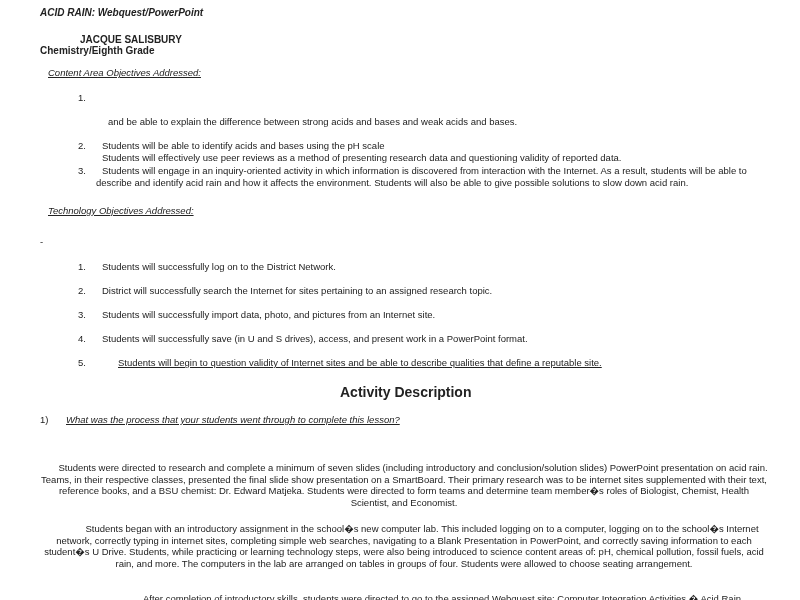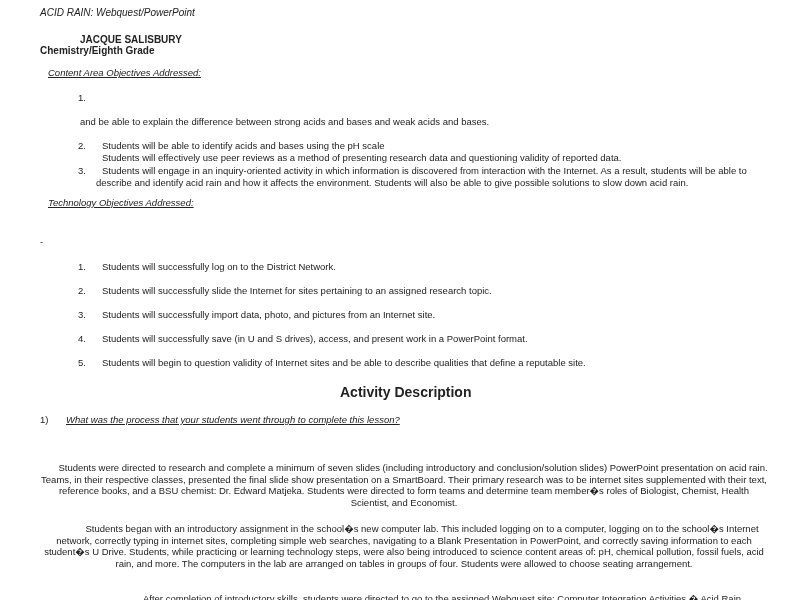--- a/index.html
+++ b/index.html
@@ -1,21 +1,21 @@
 <!DOCTYPE html>
 <html><head>
 <meta charset="utf-8">
 <style>
   html, body { margin: 0; padding: 0; background: #ffffff; }
   body {
     width: 800px; height: 600px; overflow: hidden; position: relative;
     font-family: "Liberation Sans", sans-serif; color: #222; font-size: 9.5px;
   }
   .abs { position: absolute; white-space: nowrap; }
-  .title { left: 40px; top: 7px; font-weight: normal; font-style: italic; font-size: 10px; }
+  .title { left: 40px; top: 7px; font-weight: bold; font-style: italic; font-size: 10px; }
   .author { left: 40px; top: 34px; font-weight: bold; font-size: 10px; margin-left: 40px; }
   .subject { left: 40px; top: 45px; font-weight: bold; font-size: 10px; }
   .section-h { left: 40px; font-style: italic; text-decoration: underline; font-size: 9.5px; margin-left: 8px; }
   .num { position: absolute; font-size: 9.5px; }
   .item { position: absolute; font-size: 9.5px; white-space: nowrap; }
   .wrap-item { position: absolute; font-size: 9.5px; line-height: 11.5px; white-space: normal; }
   .activity-h { left: 340px; top: 384px; font-weight: bold; font-size: 14px; }
   .q-num { left: 40px; top: 414px; }
   .q-text { left: 66px; top: 414px; font-style: italic; text-decoration: underline; }
   .para { position: absolute; left: 40px; width: 728px; line-height: 11.5px; font-size: 9.5px; white-space: normal; text-align: center; }
@@ -25,39 +25,39 @@
 
 <div>
   <div class="abs title">ACID RAIN: Webquest/PowerPoint</div>
   <div class="abs author">JACQUE SALISBURY</div>
   <div class="abs subject">Chemistry/Eighth Grade</div>
 
   <div class="abs section-h" style="top:67px;">Content Area Objectives Addressed:</div>
 
   <span class="num" style="left:78px; top:92px;">1.</span>
   <span class="item" style="left:102px; top:92px;margin-top:48px;">Students will be able to identify acids and bases using the pH scale</span>
-  <span class="item" style="left:80px; top:116px;text-align:center;">and  be able to explain the difference between strong acids and bases and weak acids and bases.</span>
+  <span class="item" style="left:108px; top:116px;text-align:center;">and  be able to explain the difference between strong acids and bases and weak acids and bases.</span>
   <span class="num" style="left:78px; top:140px;">2.</span>
   <span class="item" style="left:102px; top:152px;">Students will effectively use peer reviews as a method of presenting research data and questioning validity of reported data.</span>
   <span class="num" style="left:78px; top:165px;">3.</span>
   <span class="wrap-item" style="left:96px; top:165px; width:680px; text-indent:6px;">Students will engage in an inquiry-oriented activity in which information is discovered from interaction with the Internet.  As a result, students will be able to describe and identify acid rain and how it affects the environment. Students will also be able to give possible solutions to slow down acid rain.</span>
 
-  <div class="abs section-h" style="top:197px;text-align:right;">Technology Objectives Addressed:</div>
+  <div class="abs section-h" style="top:205px;text-align:right;">Technology Objectives Addressed:</div>
   <span class="item" style="left:40px; top:236px;">-</span>
 
   <span class="num" style="left:78px; top:261px;">1.</span>
   <span class="item" style="left:102px; top:261px;">Students will successfully log on to the District Network.</span>
   <span class="num" style="left:78px; top:285px;">2.</span>
-  <span class="item" style="left:102px; top:285px;">Students will successfully slide the Internet for sites pertaining to an assigned research topic.</span>
+  <span class="item" style="left:102px; top:285px;">District will successfully search the Internet for sites pertaining to an assigned research topic.</span>
   <span class="num" style="left:78px; top:309px;">3.</span>
   <span class="item" style="left:102px; top:309px;">Students will successfully import data, photo, and pictures from an Internet site.</span>
   <span class="num" style="left:78px; top:333px;">4.</span>
   <span class="item" style="left:102px; top:333px;">Students will successfully save (in U and S drives), access, and present work in a PowerPoint format.</span>
   <span class="num" style="left:78px; top:357px;">5.</span>
-  <span class="item" style="left:102px; top:357px;">Students will begin to question validity of Internet sites and be able to describe qualities that define a reputable site.</span>
+  <span class="item" style="left:118px; top:357px;text-decoration:underline;">Students will begin to question validity of Internet sites and be able to describe qualities that define a reputable site.</span>
 
   <div class="abs activity-h">Activity Description</div>
   <span class="abs q-num">1)</span>
   <span class="abs q-text">What was the process that your students went through to complete this lesson?</span>
 
   <div class="para" style="top:462px; text-indent:18px;">Students were directed to research and complete a minimum of seven slides (including introductory and conclusion/solution slides) PowerPoint presentation on acid rain.  Teams, in their respective classes, presented the final slide show presentation on a SmartBoard.  Their primary research was to be internet sites supplemented with their text, reference books, and a BSU chemist: Dr. Edward Matjeka.  Students were directed to form teams and determine team member�s roles of Biologist, Chemist, Health Scientist, and Economist.</div>
   <div class="para" style="top:523px; text-indent:36px;">Students began with an introductory assignment in the school�s new computer lab.  This included logging on to a computer, logging on to the school�s Internet network, correctly typing in internet sites, completing simple web searches, navigating to a Blank Presentation in PowerPoint, and correctly saving information to each student�s U Drive.  Students, while practicing or learning technology steps, were also being introduced to science content areas of: pH, chemical pollution, fossil fuels, acid rain, and more.  The computers in the lab are arranged on tables in groups of four.  Students were allowed to choose seating arrangement.</div>
   <div class="para" style="top:593px; text-indent:76px;">After completion of introductory skills, students were directed to go to the assigned Webquest site: Computer Integration Activities � Acid Rain</div>
 </div>
 

